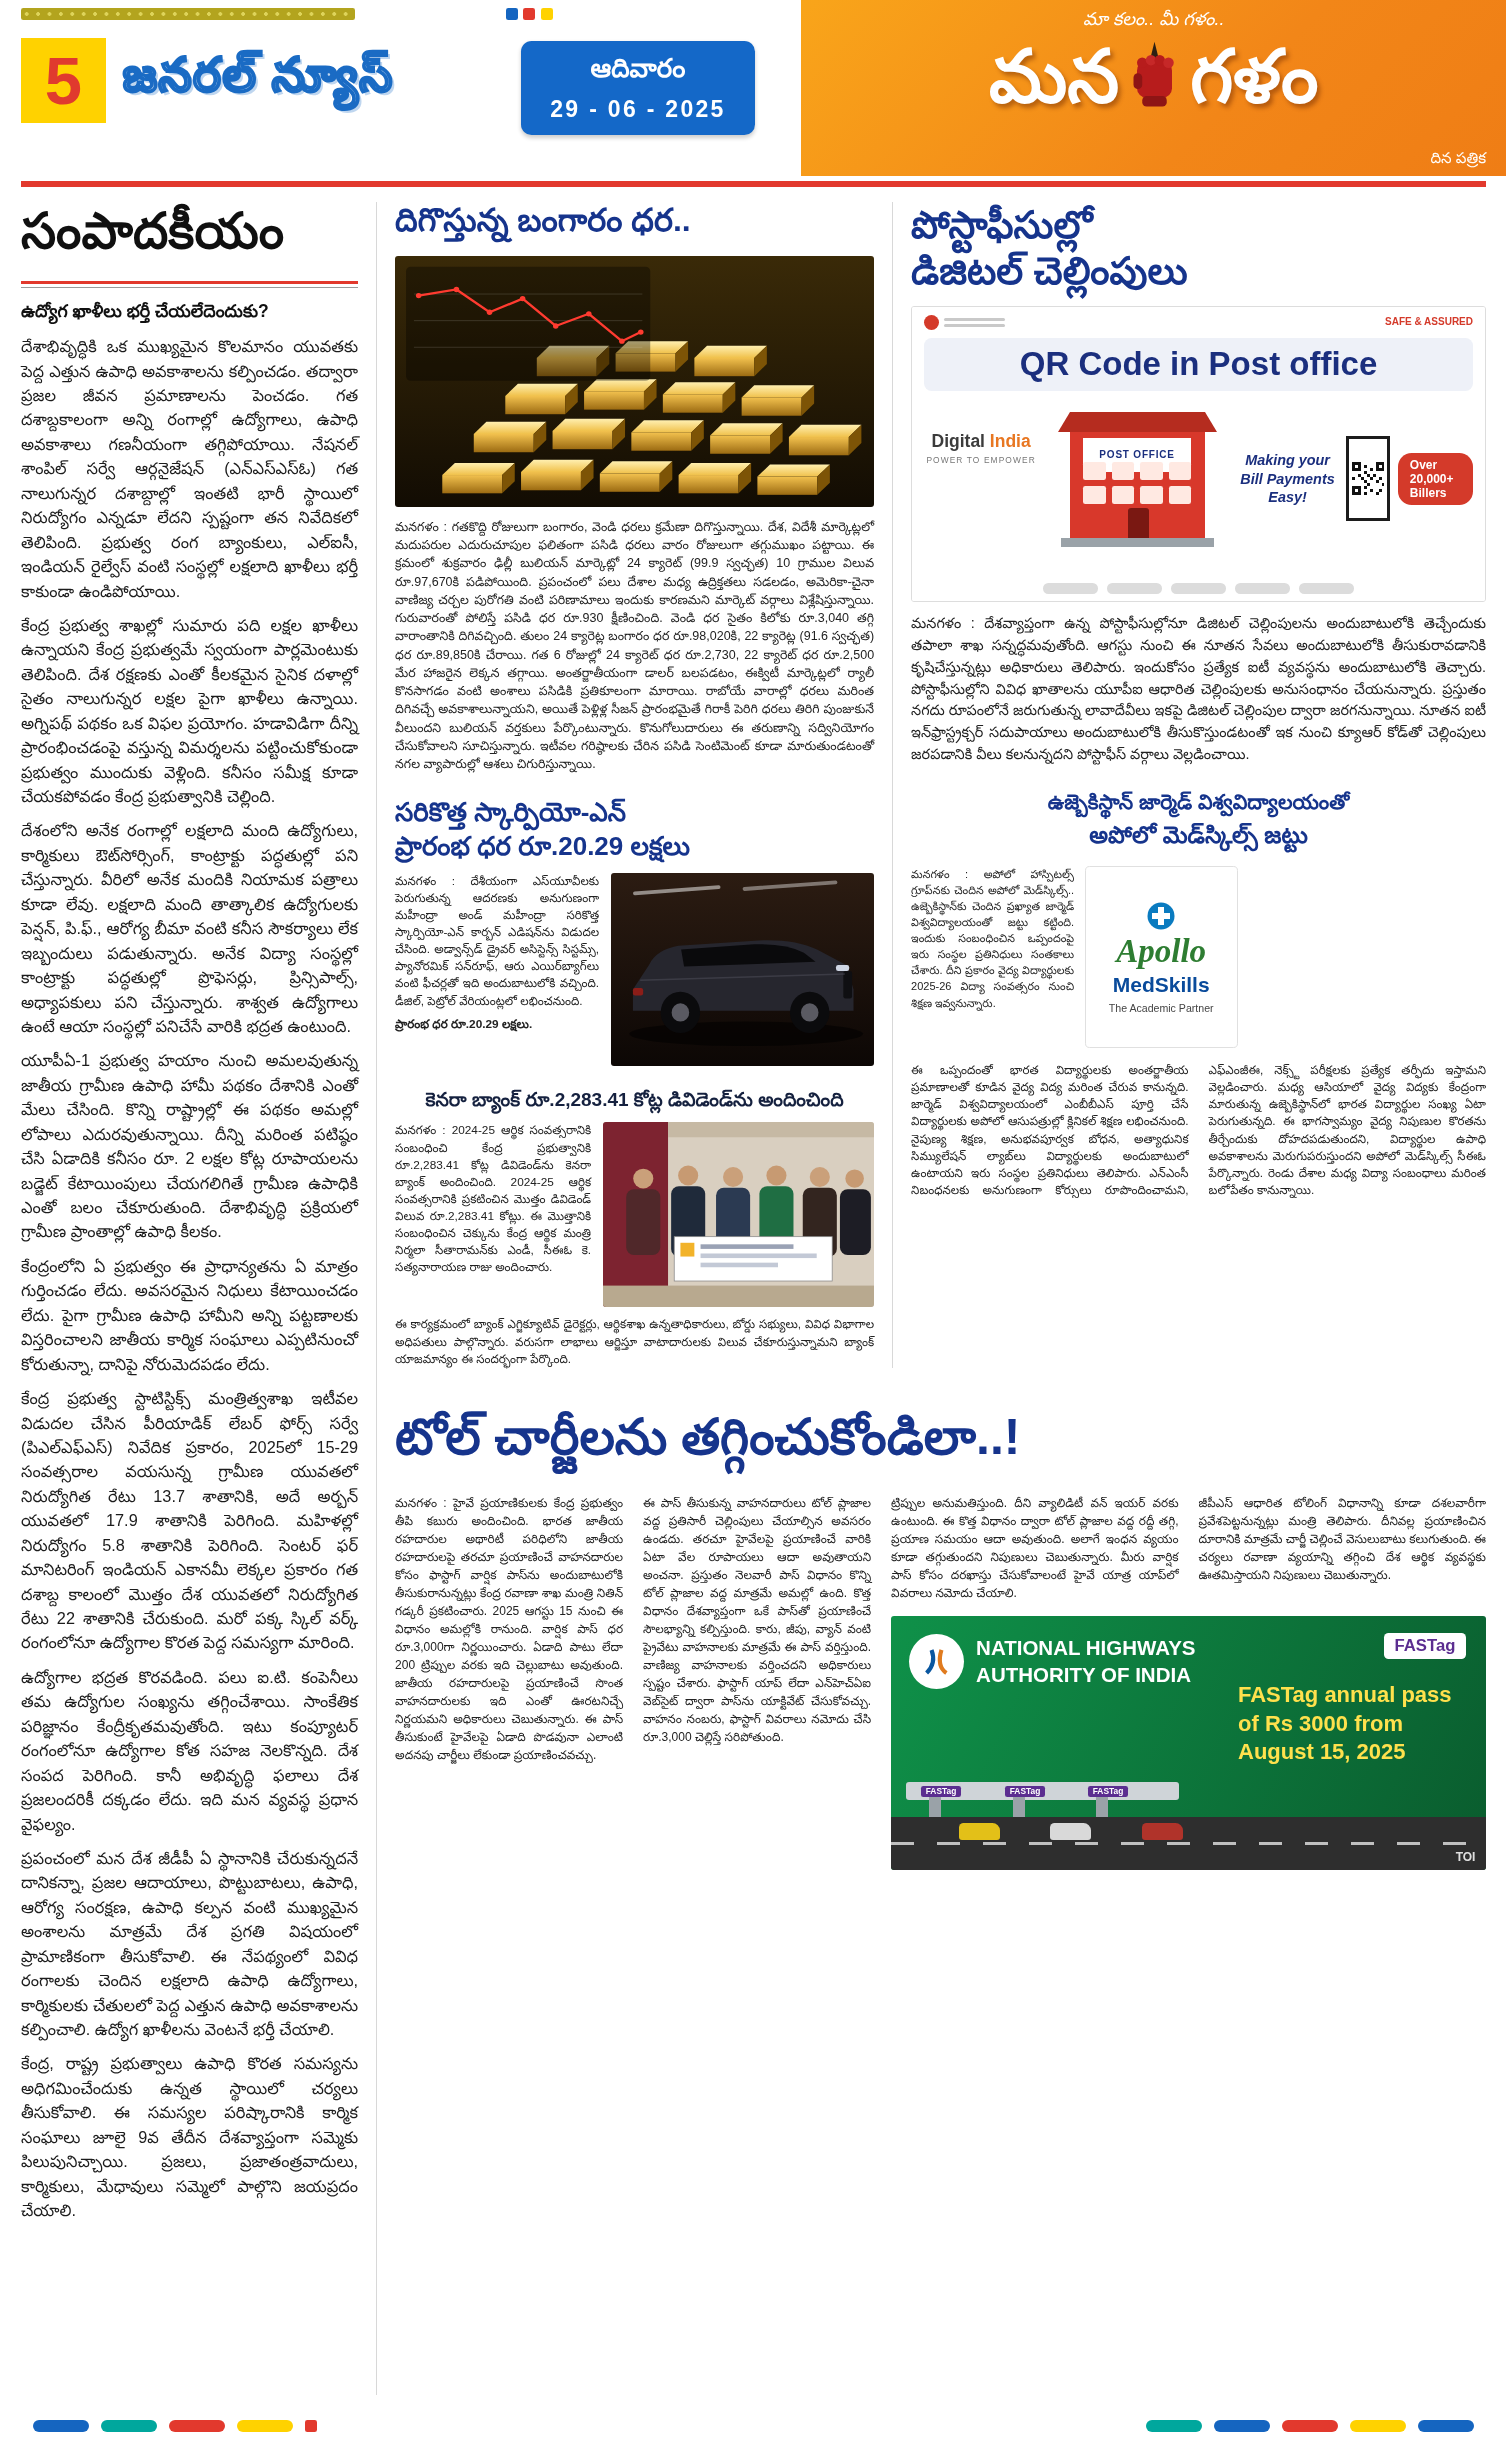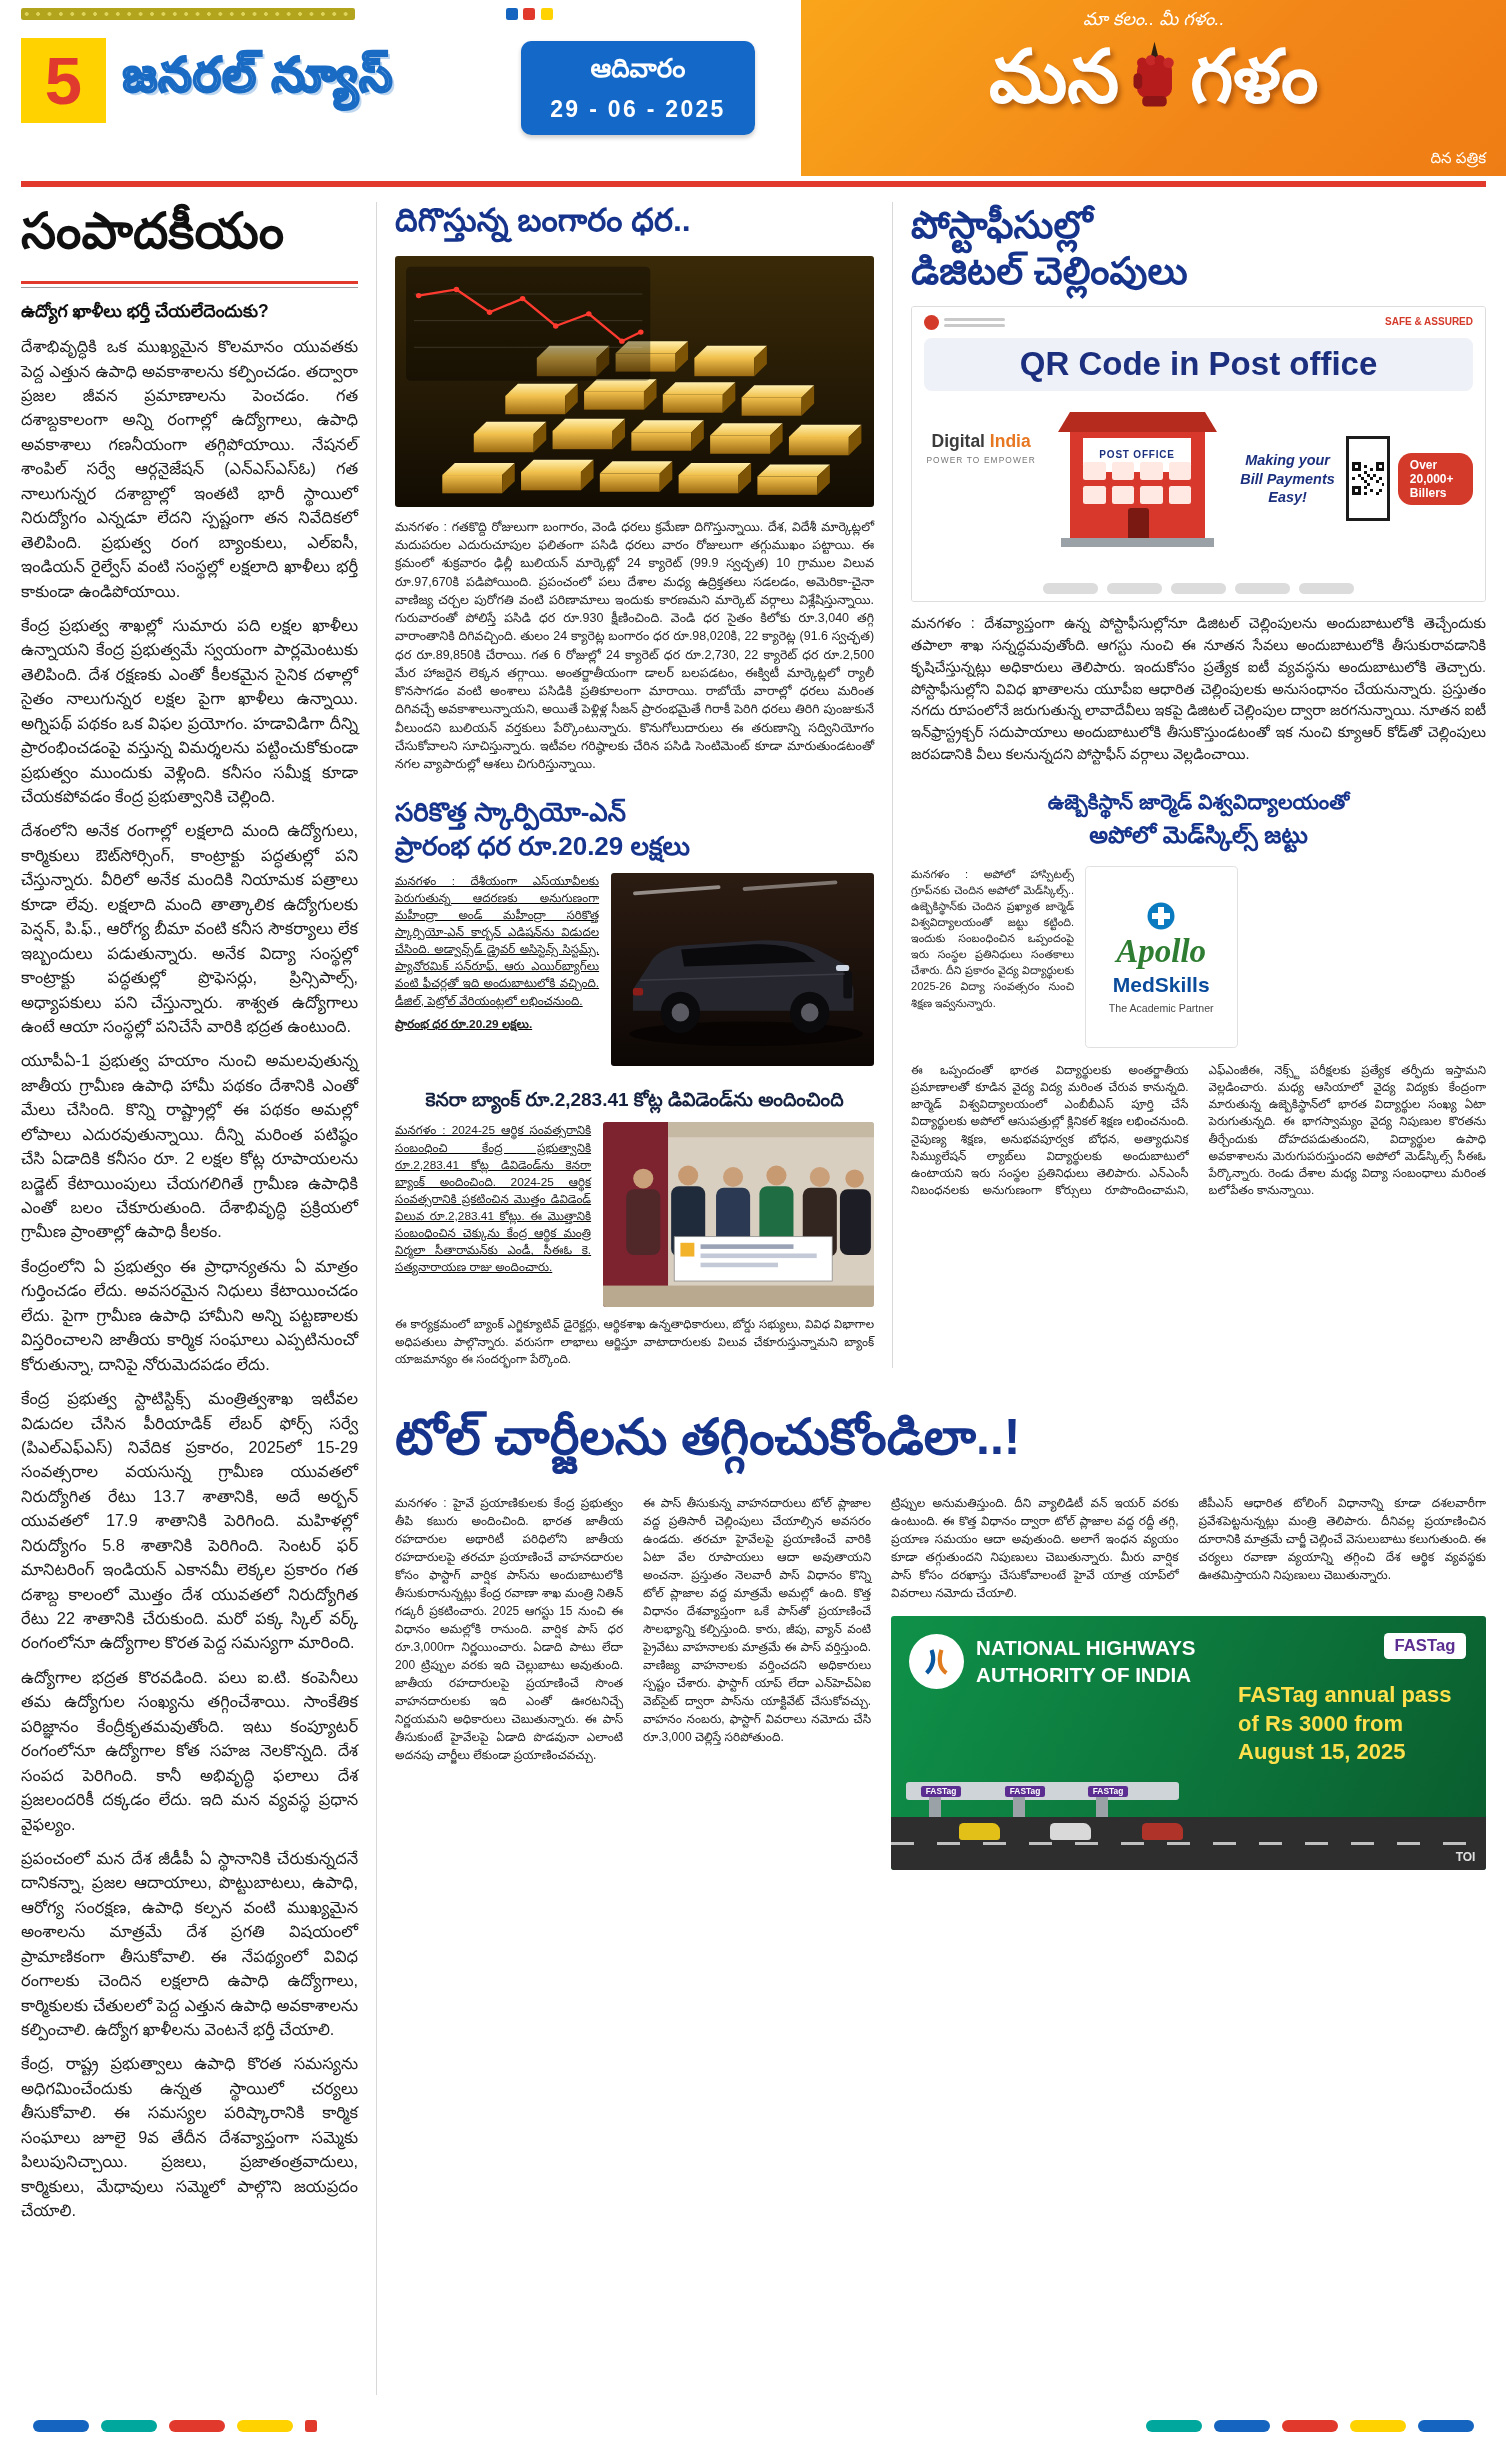--- a/index.html
+++ b/index.html
@@ -48,21 +48,21 @@
 
   
   .headline-navy { color:#16348c; font-weight:bold; }
   .gold-headline { font-size:32px; margin-bottom:10.6px; }
   .fig { border-radius:3px; overflow:hidden; }
   .gold-fig { width:100%; height:251px; }
   .gold-body { font-size:12.5px; line-height:1.46; text-align:justify; margin-top:10.6px; color:#222; }
 
   .scorpio { margin-top:23px; }
   .scorpio-headline { font-size:26px; line-height:1.3; margin-bottom:9px; }
-  .split-row { display:flex; gap:12px;text-decoration:underline; }
+  .split-row { display:flex; gap:12px; }
   .split-text { font-size:11.8px; line-height:1.45; text-align:justify; color:#222; }
   .scorpio .split-text { width:204px; }
   .scorpio-fig { flex:1; height:193px; }
   .price-note { font-weight:bold; margin-top:6px; }
 
   .canara { margin-top:21px; }
   .canara-headline { font-size:19px; text-align:center; color:#15213f; font-weight:bold; line-height:1.4; margin-bottom:9px; }
   .canara .split-text { width:196px; }
   .canara-fig { flex:1; height:185px; }
   .canara-extra { font-size:11.8px; line-height:1.45; text-align:justify; color:#222; margin-top:9px; }

